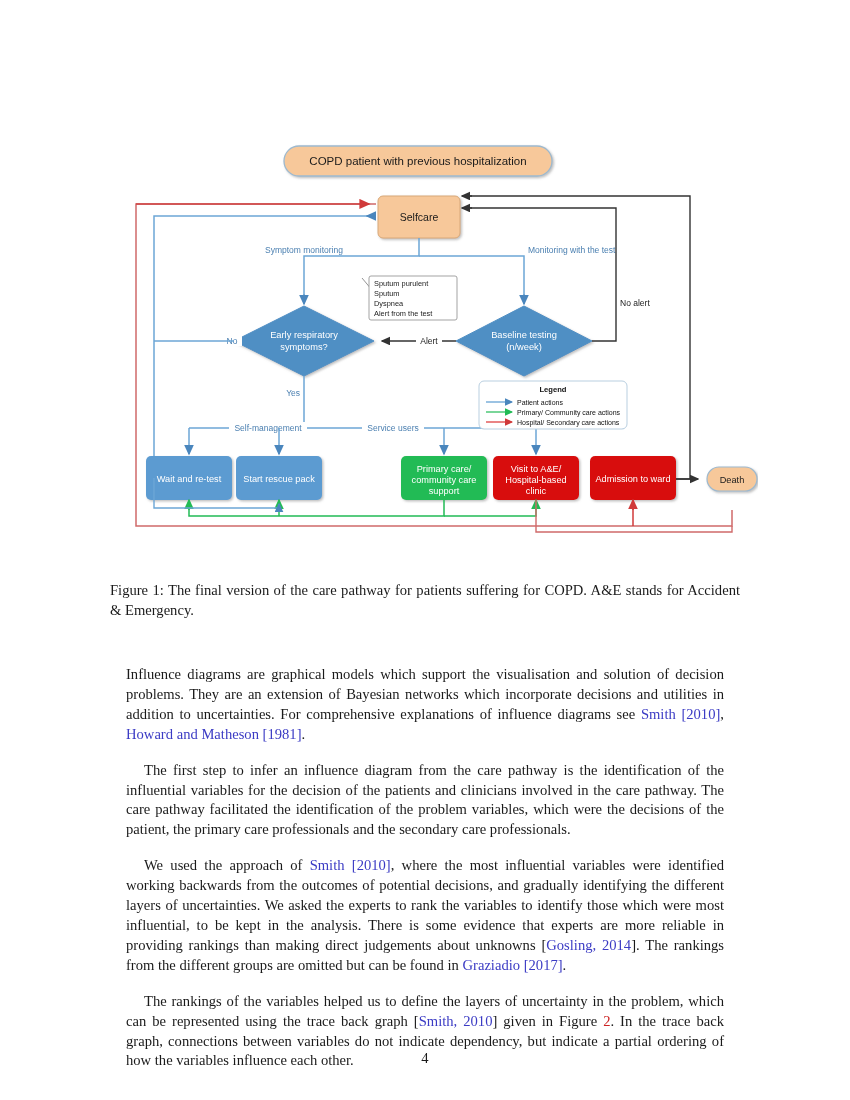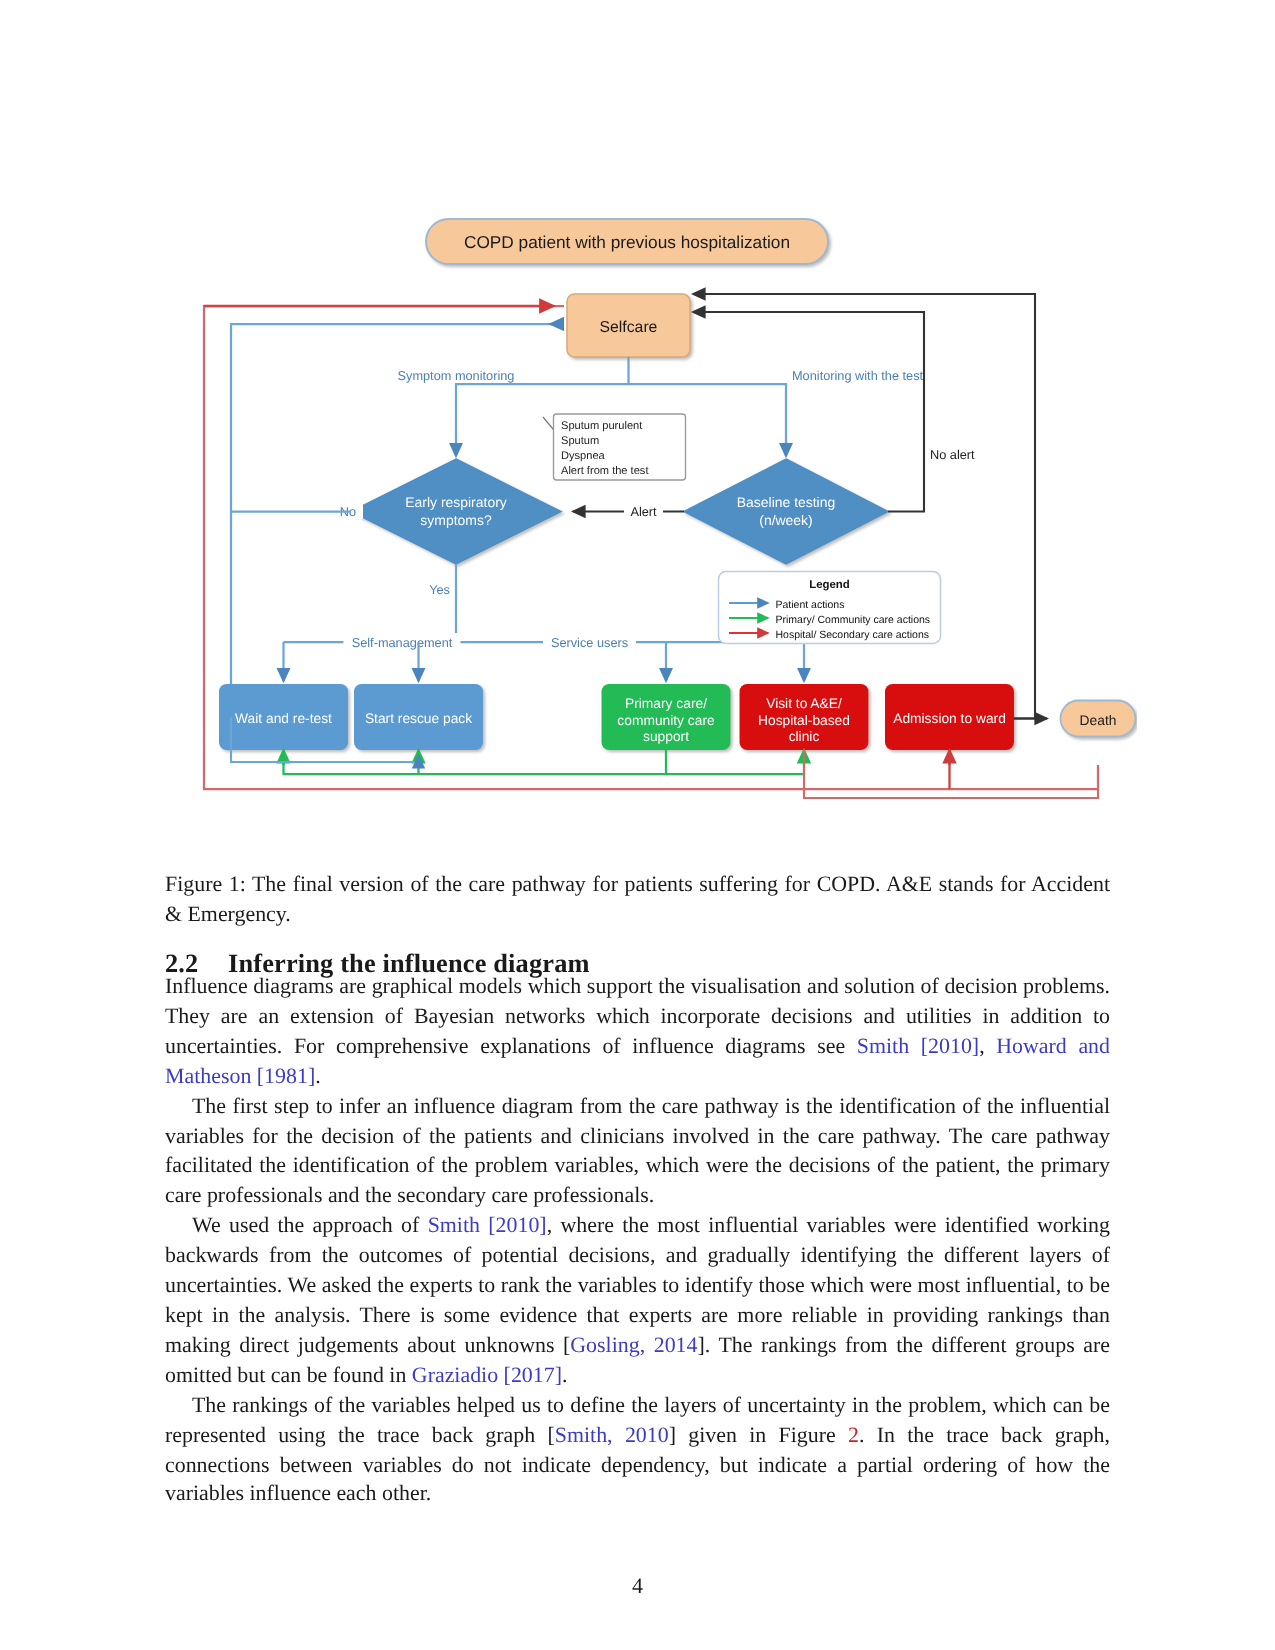--- a/index.html
+++ b/index.html
@@ -37,21 +37,21 @@
     letter-spacing:.1px;
   }
   .sec-head .num { display:inline-block; width:42px; }
 
   .body-text {
     position:absolute;
     left:110px; top:649px; width:630px;
     font-size:14.6px; line-height:19.9px;
     text-align:justify;
   }
-  .body-text p { margin:0; text-indent:0; }
+  .body-text p { margin:16px; text-indent:0; }
   .body-text p + p { text-indent:18px; }
   .cite { color:#3b3bc4; }
   .ref-red { color:#cc2222; }
 
   .folio {
     position:absolute;
     left:0; right:0; top:1050px;
     text-align:center;
     font-size:14.6px;
   }
@@ -216,23 +216,20 @@
       <path d="M509,388 L509,368" fill="none" stroke="#d03a3a" stroke-width="1.5"></path>
       <path d="M509,372 L509,362" fill="none" stroke="#d03a3a" stroke-width="1.5" marker-end="url(#ah-red)"></path>
 
       <path d="M30,340 L30,370 L108,370" fill="none" stroke="#6ca6d6" stroke-width="1.4"></path>
       <path d="M108,370 L155,370 L155,366" fill="none" stroke="#6ca6d6" stroke-width="1.4" marker-end="url(#ah-blue)"></path>
     </svg>
   </div>
 
   <div class="caption">Figure 1: The final version of the care pathway for patients suffering for COPD. A&amp;E stands for Accident &amp; Emergency.</div>
 
-  <h2 class="sec-head">
-    <span class="num">2.2</span><span>Inferring the influence diagram</span>
-  </h2>
 
   <div class="body-text">
     <p><span>Influence diagrams are graphical models which support the visualisation and solution of decision problems. They are an extension of Bayesian networks which incorporate decisions and utilities in addition to uncertainties. For comprehensive explanations of influence diagrams see </span><span class="cite">Smith [2010]</span><span>, </span><span class="cite">Howard and Matheson [1981]</span><span>.</span></p>
 
     <p>The first step to infer an influence diagram from the care pathway is the identification of the influential variables for the decision of the patients and clinicians involved in the care pathway. The care pathway facilitated the identification of the problem variables, which were the decisions of the patient, the primary care professionals and the secondary care professionals.</p>
 
     <p><span>We used the approach of </span><span class="cite">Smith [2010]</span><span>, where the most influential variables were identified working backwards from the outcomes of potential decisions, and gradually identifying the different layers of uncertainties. We asked the experts to rank the variables to identify those which were most influential, to be kept in the analysis. There is some evidence that experts are more reliable in providing rankings than making direct judgements about unknowns [</span><span class="cite">Gosling, 2014</span><span>]. The rankings from the different groups are omitted but can be found in </span><span class="cite">Graziadio [2017]</span><span>.</span></p>
 
     <p><span>The rankings of the variables helped us to define the layers of uncertainty in the problem, which can be represented using the trace back graph [</span><span class="cite">Smith, 2010</span><span>] given in Figure </span><span class="ref-red">2</span><span>. In the trace back graph, connections between variables do not indicate dependency, but indicate a partial ordering of how the variables influence each other.</span></p>
   </div>

